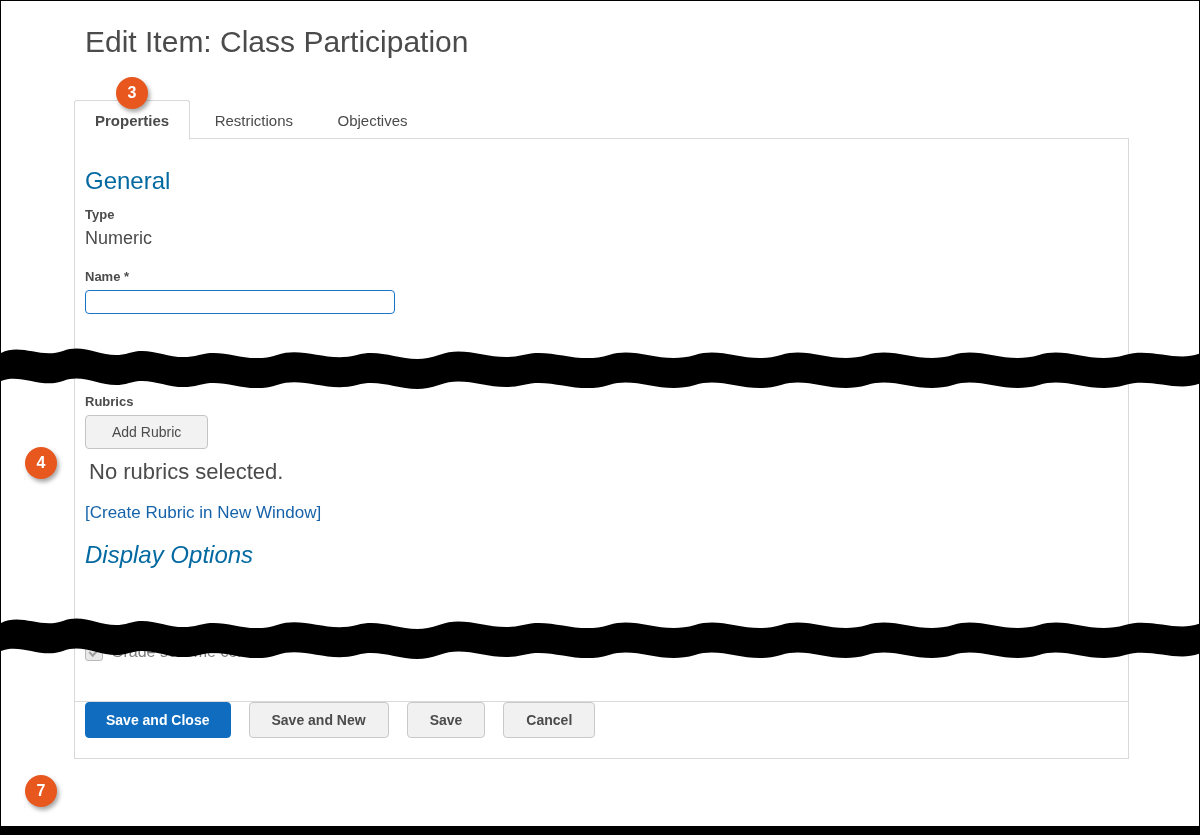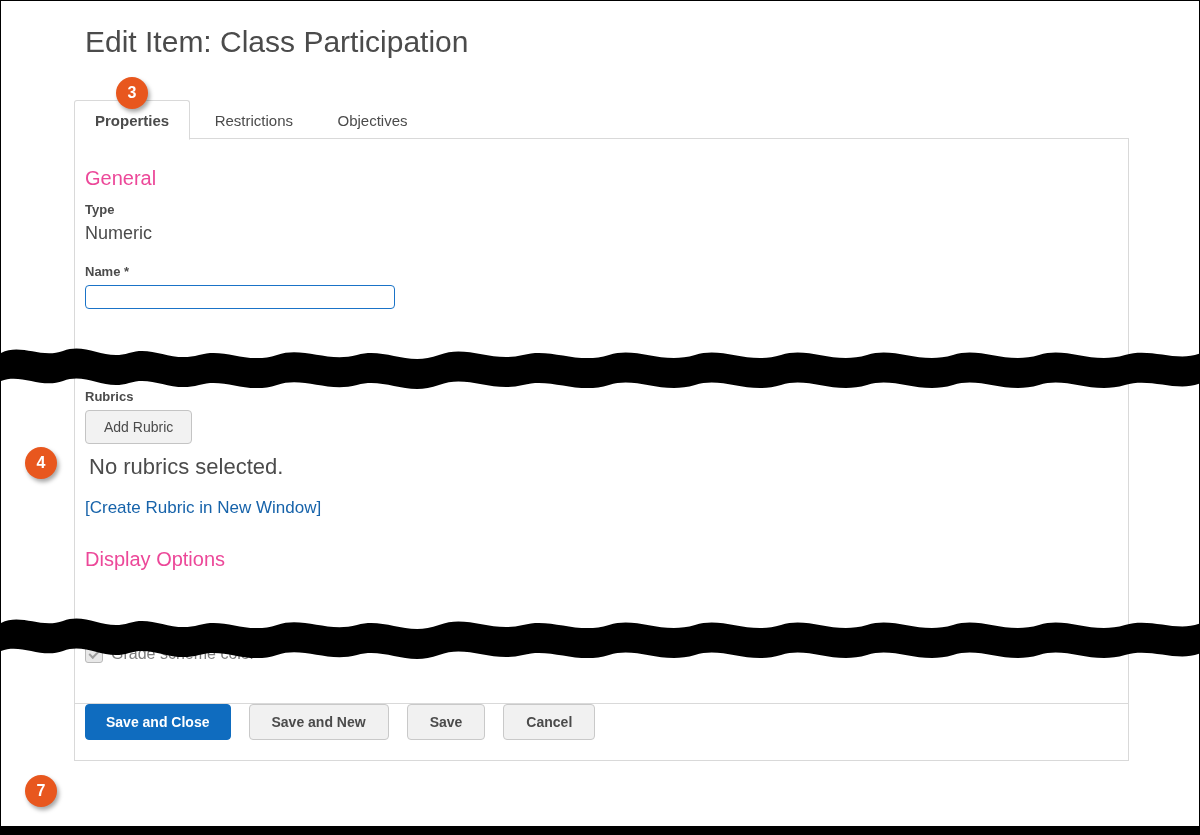--- a/index.html
+++ b/index.html
@@ -59,23 +59,23 @@
   .panel {
     margin: 0 70px 0 73px;
     border-left: 1px solid #d9d9d9;
     border-right: 1px solid #d9d9d9;
     border-bottom: 1px solid #d9d9d9;
     padding: 10px 10px 0 10px;
     position: relative;
   }
 
   h2.section-heading {
-    font-size: 20px;
+    font-size: 24px;
     font-weight: 400;
-    color: #ec4899;
+    color: #0369a1;
     margin: 18px 0 12px 0;
   }
   .label-small {
     font-size: 13px;
     font-weight: 700;
     color: #4b4b4b;
     margin: 10px 0 6px 0;
   }
   .value-text {
     font-size: 18px;
@@ -107,21 +107,21 @@
   
   .btn {
     display: inline-block;
     border: 1px solid #c4c4c4;
     background: #f2f2f2;
     color: #4b4b4b;
     font-size: 14px;
     border-radius: 4px;
     cursor: pointer;
   }
-  .btn-add-rubric { height: 34px; padding: 0 18px; }
+  .btn-add-rubric { height: 34px; padding: 0 26px; }
   .no-rubrics {
     font-size: 22px;
     color: #4b4b4b;
     margin: 10px 0 18px 4px;
   }
   .link-blue {
     color: #1763aa;
     font-size: 17px;
     cursor: pointer;
   }
@@ -236,21 +236,21 @@
     <input class="name-input" type="text" value="" style="">
 
     
     <div class="after-torn-spacer"></div>
 
     <div class="label-small">Rubrics</div>
     <button class="btn btn-add-rubric">Add Rubric</button>
     <div class="no-rubrics">No rubrics selected.</div>
     <div class="link-blue">[Create Rubric in New Window]</div>
 
-    <h2 class="section-heading" style="margin-top:30px; margin-bottom:0;">Display Options</h2>
+    <h2 class="section-heading" style="margin-top:18px; margin-bottom:0;font-style:italic;">Display Options</h2>
 
     
     <div class="after-torn-spacer2"></div>
 
     <div class="checkbox-row">
       <div class="fake-checkbox"></div>
       <span class="disabled-label">Grade scheme color</span>
     </div>
   </div>
 

